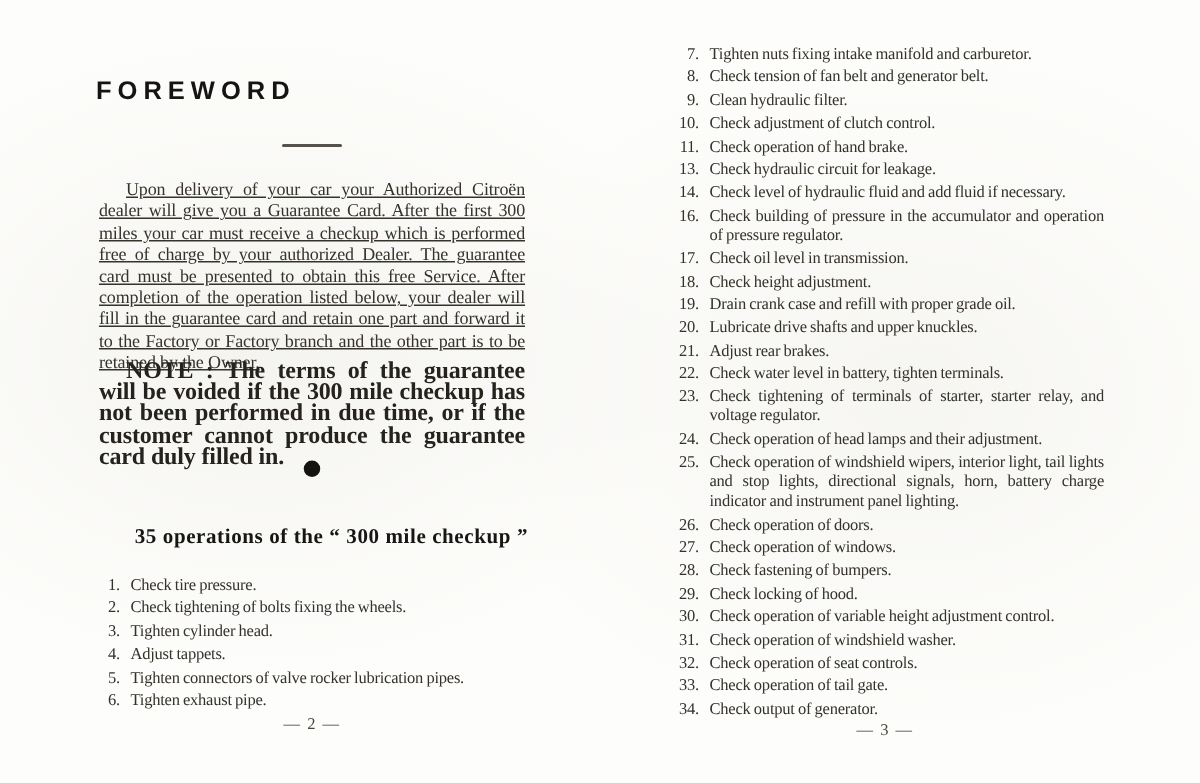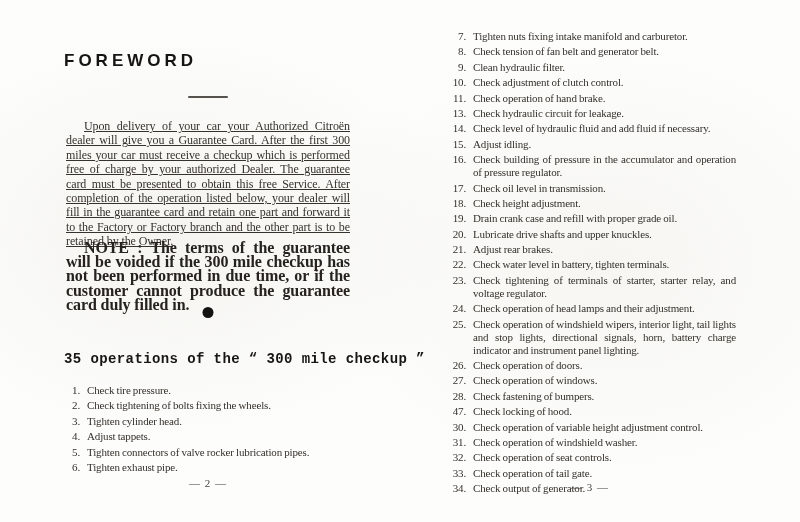--- a/index.html
+++ b/index.html
@@ -86,26 +86,27 @@
     height: 11px;
     border-radius: 50%;
     background: #141311;
   }
   .section-heading {
     position: absolute;
     top: 351px;
     left: 0;
     width: 100%;
     margin: 0;
-    font-family: Liberation Mono, monospace;
+    font-family: Liberation Serif, serif;
     font-weight: 700;
     font-size: 14px;
     letter-spacing: 0.4px;
     color: #171614;
     white-space: nowrap;
+    text-align: right;
   }
   .checkup-list {
     position: absolute;
     left: 0;
     margin: 0;
     padding: 0;
     list-style: none;
     font-size: 11px;
     line-height: 13px;
     letter-spacing: -0.15px;
@@ -227,24 +228,20 @@
         <li>
           <span class="item-number">13.</span>
           <span class="item-text">Check hydraulic circuit for leakage.</span>
         </li>
 
         <li>
           <span class="item-number">14.</span>
           <span class="item-text">Check level of hydraulic fluid and add fluid if necessary.</span>
         </li>
 
-        <li>
-          <span class="item-number">15.</span>
-          <span class="item-text">Adjust idling.</span>
-        </li>
 
         <li>
           <span class="item-number">16.</span>
           <span class="item-text">Check building of pressure in the accumulator and operation of pressure regulator.</span>
         </li>
 
         <li>
           <span class="item-number">17.</span>
           <span class="item-text">Check oil level in transmission.</span>
         </li>
@@ -298,21 +295,21 @@
           <span class="item-number">27.</span>
           <span class="item-text">Check operation of windows.</span>
         </li>
 
         <li>
           <span class="item-number">28.</span>
           <span class="item-text">Check fastening of bumpers.</span>
         </li>
 
         <li>
-          <span class="item-number">47.</span>
+          <span class="item-number">29.</span>
           <span class="item-text">Check locking of hood.</span>
         </li>
 
         <li>
           <span class="item-number">30.</span>
           <span class="item-text">Check operation of variable height adjustment control.</span>
         </li>
 
         <li>
           <span class="item-number">31.</span>

